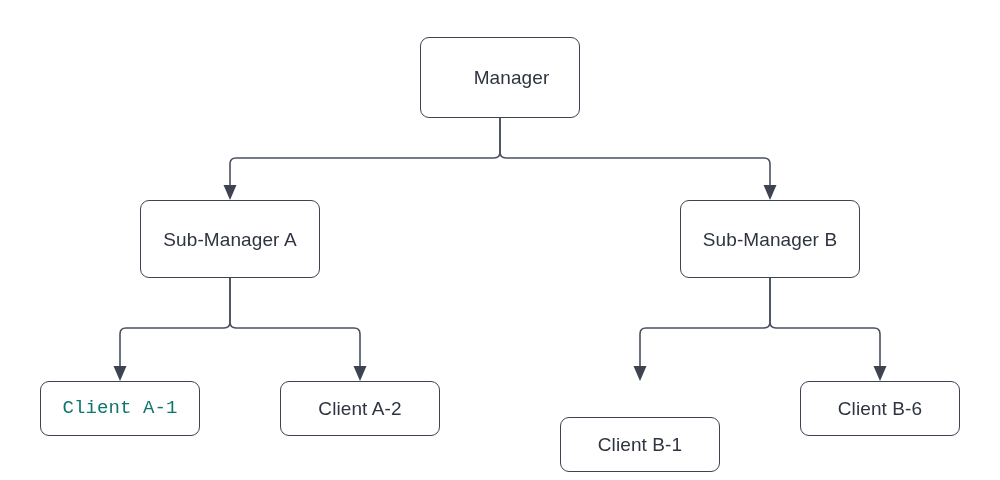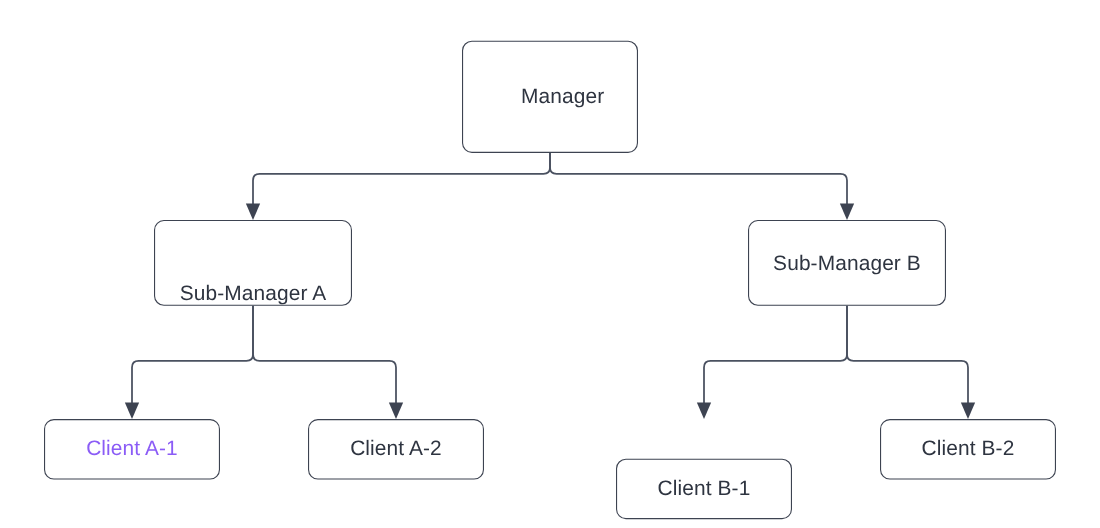--- a/index.html
+++ b/index.html
@@ -80,41 +80,41 @@
       <path d="M 770 278 L 770 322 Q 770 328 764 328 L 646 328 Q 640 328 640 334 L 640 371" fill="none" stroke="#4a5160" stroke-width="1.6" stroke-linecap="butt"></path>
       <polygon points="640,381 633.5,366 646.5,366" fill="#3d4351"></polygon>
     </g>
 
     <g>
       <path d="M 770 278 L 770 322 Q 770 328 776 328 L 874 328 Q 880 328 880 334 L 880 371" fill="none" stroke="#4a5160" stroke-width="1.6" stroke-linecap="butt"></path>
       <polygon points="880,381 873.5,366 886.5,366" fill="#3d4351"></polygon>
     </g>
   </svg>
 
-  <div class="node" id="node-manager" style="left: 420px; top: 37px; width: 160px; height: 102px; background: rgb(255, 255, 255); border-color: rgb(61, 67, 81); border-width: 1.6px; border-radius: 9px; color: rgb(46, 52, 64); font-size: 19px; padding-left: 23px;">
+  <div class="node" id="node-manager" style="left: 420px; top: 37px; width: 160px; height: 81px; background: rgb(255, 255, 255); border-color: rgb(61, 67, 81); border-width: 1.6px; border-radius: 9px; color: rgb(46, 52, 64); font-size: 19px; padding-left: 23px;">
     <span class="node-label">Manager</span>
   </div>
 
-  <div class="node" id="node-sub_a" style="left: 140px; top: 200px; width: 180px; height: 78px; background: rgb(255, 255, 255); border-color: rgb(61, 67, 81); border-width: 1.6px; border-radius: 9px; color: rgb(46, 52, 64); font-size: 19px; align-items: flex-end;">
+  <div class="node" id="node-sub_a" style="left: 140px; top: 200px; width: 180px; height: 78px; background: rgb(255, 255, 255); border-color: rgb(61, 67, 81); border-width: 1.6px; border-radius: 9px; color: rgb(46, 52, 64); font-size: 19px;">
     <span class="node-label">Sub-Manager A</span>
   </div>
 
   <div class="node" id="node-sub_b" style="left: 680px; top: 200px; width: 180px; height: 78px; background: rgb(255, 255, 255); border-color: rgb(61, 67, 81); border-width: 1.6px; border-radius: 9px; color: rgb(46, 52, 64); font-size: 19px;">
     <span class="node-label">Sub-Manager B</span>
   </div>
 
-  <div class="node" id="node-client_a1" style="left: 40px; top: 381px; width: 160px; height: 55px; background: rgb(255, 255, 255); border-color: rgb(61, 67, 81); border-width: 1.6px; border-radius: 9px; color: #8b5cf6; font-size: 19px;">
+  <div class="node" id="node-client_a1" style="left: 40px; top: 381px; width: 160px; height: 55px; background: rgb(255, 255, 255); border-color: rgb(61, 67, 81); border-width: 1.6px; border-radius: 9px; color: #0f766e; font-size: 19px; font-family: Liberation Mono, monospace;">
     <span class="node-label">Client A-1</span>
   </div>
 
   <div class="node" id="node-client_a2" style="left: 280px; top: 381px; width: 160px; height: 55px; background: rgb(255, 255, 255); border-color: rgb(61, 67, 81); border-width: 1.6px; border-radius: 9px; color: rgb(46, 52, 64); font-size: 19px; text-align: right;">
     <span class="node-label">Client A-2</span>
   </div>
 
   <div class="node" id="node-client_b1" style="left: 560px; top: 381px; width: 160px; height: 55px; background: rgb(255, 255, 255); border-color: rgb(61, 67, 81); border-width: 1.6px; border-radius: 9px; color: rgb(46, 52, 64); font-size: 19px; margin-top: 36px;">
     <span class="node-label">Client B-1</span>
   </div>
 
   <div class="node" id="node-client_b2" style="left: 800px; top: 381px; width: 160px; height: 55px; background: rgb(255, 255, 255); border-color: rgb(61, 67, 81); border-width: 1.6px; border-radius: 9px; color: rgb(46, 52, 64); font-size: 19px;">
-    <span class="node-label">Client B-2</span>
+    <span class="node-label">Client B-6</span>
   </div>
 
 </div>
 
 </body></html>

